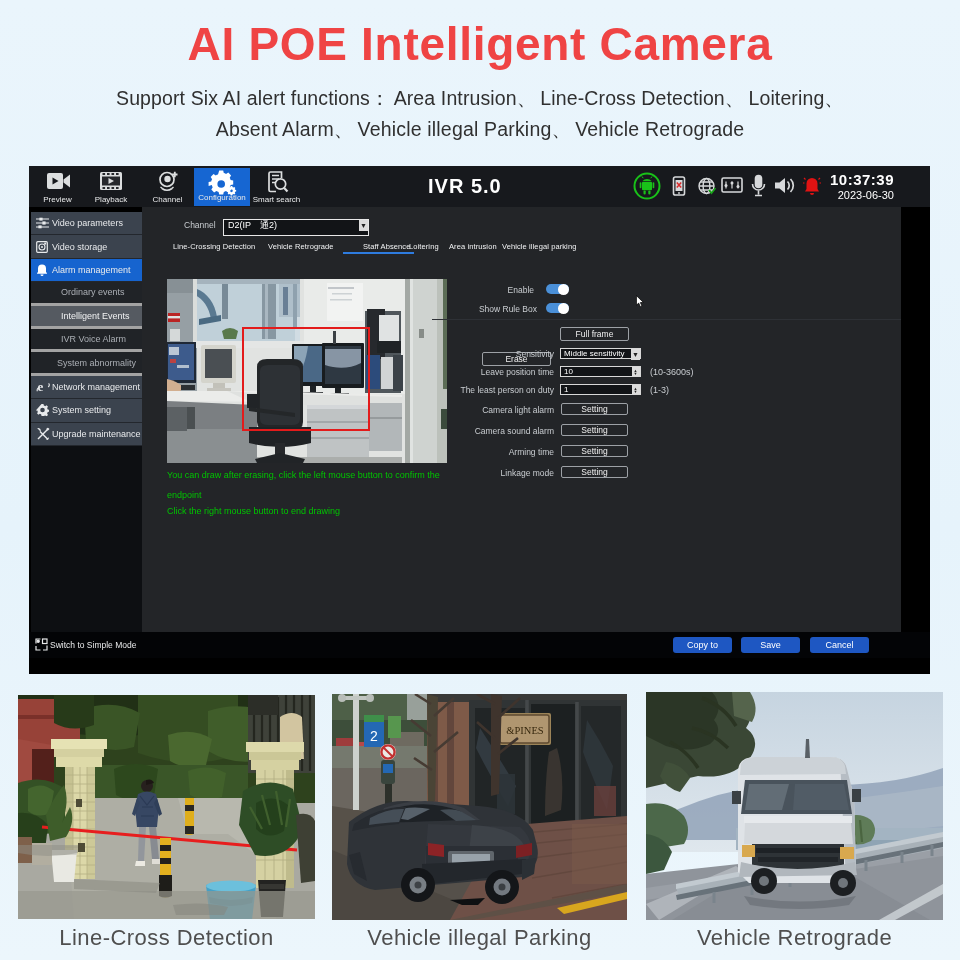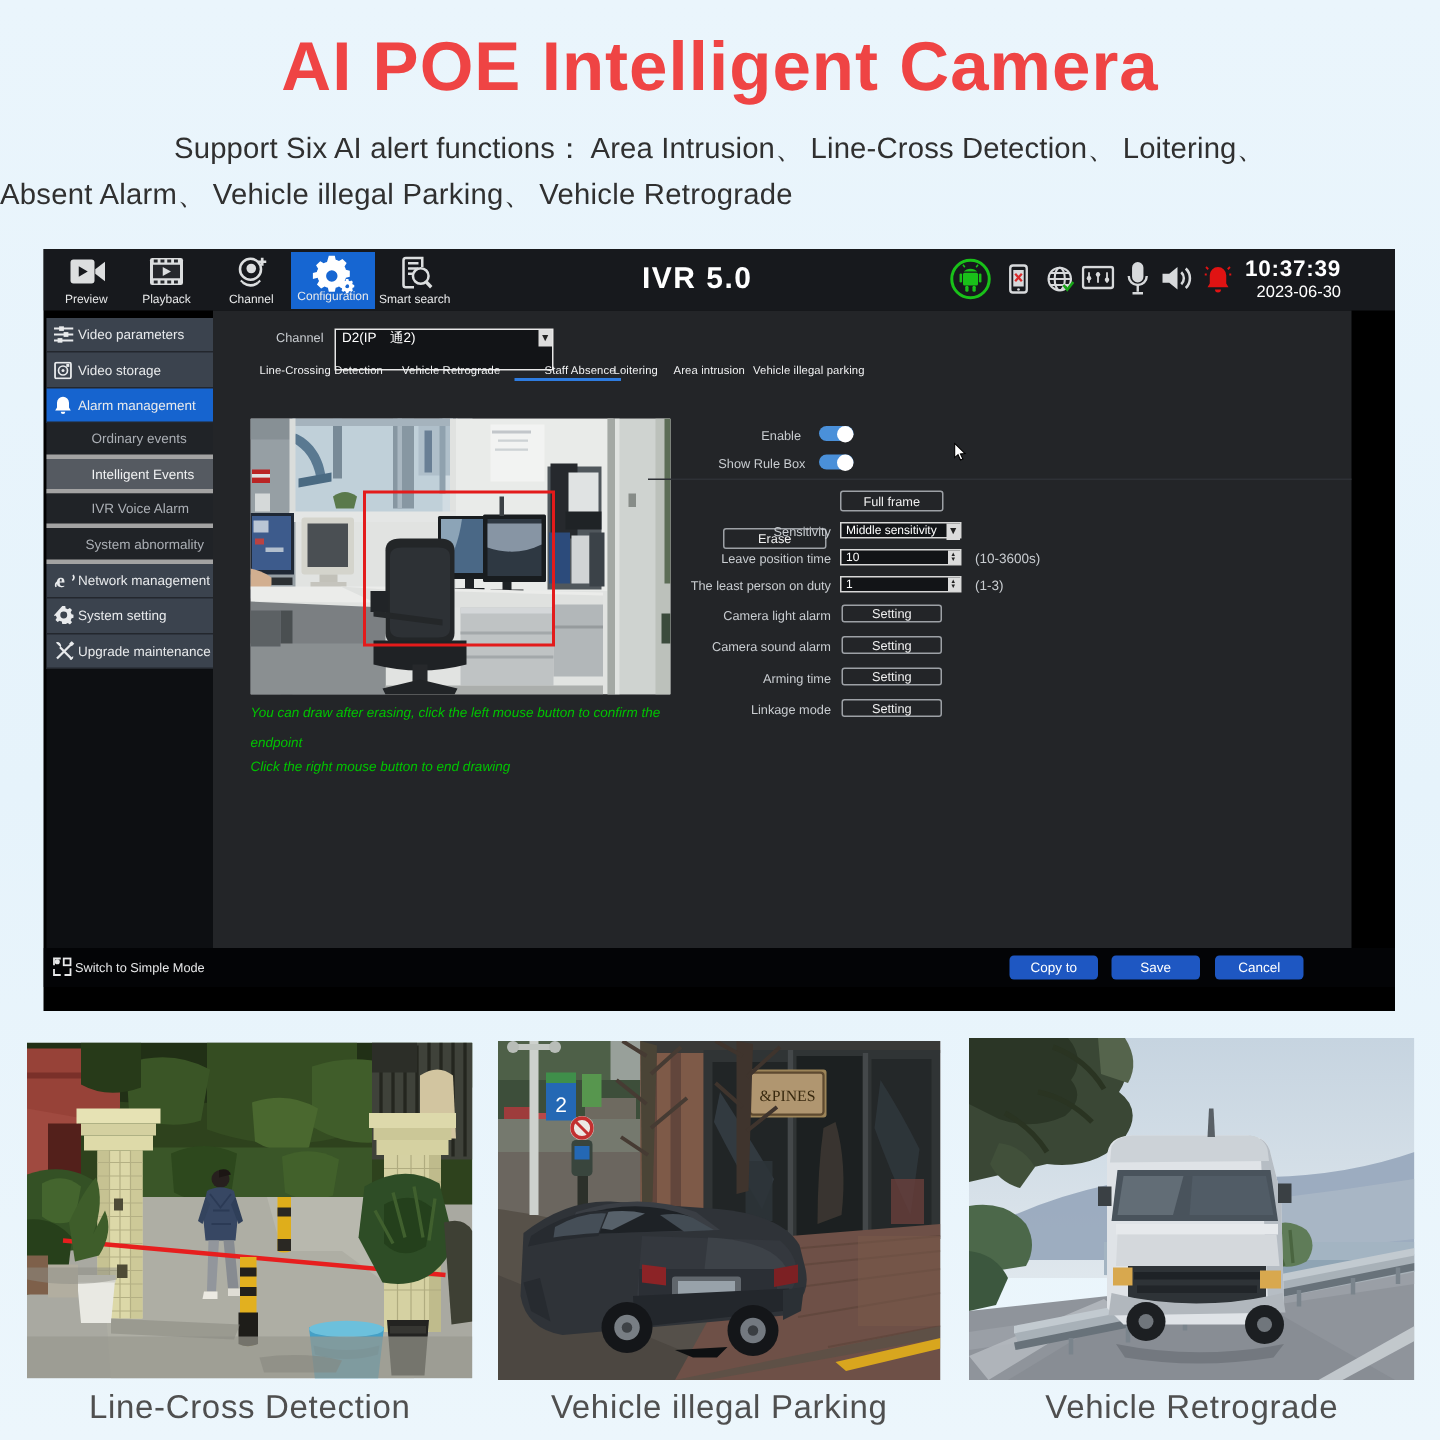--- a/index.html
+++ b/index.html
@@ -8,21 +8,21 @@
   font-family:"Liberation Sans", sans-serif;
   background:linear-gradient(180deg,#eaf5fc 0%,#e6f3fb 55%,#ecf6fc 100%);
   position:relative;
 }
 .abs { position:absolute; }
 h1.title {
   position:absolute; left:0; top:17px; width:960px; text-align:center;
   color:#ef4444; font-size:46px; font-weight:bold; letter-spacing:0.7px;
 }
 .sub1 { position:absolute; left:0; top:85px; width:960px; text-align:center; color:#303030; font-size:19.5px; letter-spacing:0.12px; }
-.sub2 { position:absolute; left:0; top:116px; width:960px; color:#303030; font-size:19.5px; letter-spacing:0.18px; }
+.sub2 { position:absolute; left:0; top:116px; width:960px; text-align:center; color:#303030; font-size:19.5px; letter-spacing:0.18px; }
 
 
 .win { position:absolute; left:29px; top:166px; width:901px; height:508px; background:#000; overflow:hidden; }
 .toolbar { position:absolute; left:0; top:0; width:901px; height:41px; background:#17191d; }
 .tb-item { position:absolute; top:0; height:41px; text-align:center; color:#e8e9ea; font-size:8px; }
 .tb-item .lbl { position:absolute; left:0; right:0; bottom:3px; }
 .tb-item svg { position:absolute; left:50%; transform:translateX(-50%); top:4px; }
 .tb-config { background:#1666d2; }
 .ivr { position:absolute; left:399px; top:9px; width:82px; color:#fff; font-size:20px; font-weight:bold; letter-spacing:1px; }
 .clock { position:absolute; right:36px; top:5px; text-align:right; color:#fff; }
@@ -35,29 +35,29 @@
 .sb-row .txt { position:absolute; left:21px; top:50%; transform:translateY(-50%); }
 .sb-row svg { position:absolute; left:5px; top:50%; transform:translateY(-50%); }
 .sb-row.blue { background:#1664cf;padding-left:43px; }
 .sb-sub { position:relative; width:111px; height:23.4px; background:#202327; border-bottom:3px solid #a3a3a3; color:#abafb5; font-size:9px; }
 .sb-sub .txt { position:absolute; left:30px; top:50%; transform:translateY(-50%); }
 .sb-sub.hl { background:#555a61; color:#f0f1f2; }
 
 
 .main { position:absolute; left:113px; top:41px; width:759px; height:425px; background:#232528; }
 .chan-lbl { position:absolute; left:42px; top:13px; color:#c9cdd1; font-size:8.5px; }
-.chan-box { position:absolute; left:81px; top:12px; width:146px; height:28px; background:#121417; border:1px solid #e8e8e8; color:#fff; font-size:9px; line-height:11px; padding-left:4px; }
+.chan-box { position:absolute; left:81px; top:12px; width:146px; height:17px; background:#121417; border:1px solid #e8e8e8; color:#fff; font-size:9px; line-height:11px; padding-left:4px; }
 .chan-arrow { position:absolute; right:0; top:0; width:9px; height:11px; background:#dcdcdc; color:#222; font-size:7px; text-align:center; line-height:11px; }
 .tabs { position:absolute; left:0; top:35px; width:759px; height:14px; color:#f2f3f4; font-size:7.5px; font-weight:normal; letter-spacing:0.1px; }
 .tab { position:absolute; top:0; }
 .tab.active:after { content:""; position:absolute; left:-4px; right:-4px; bottom:-3px; height:2px; background:#2e7ce0; }
 
 .shot { position:absolute; left:25px; top:72px; width:280px; height:184px; }
 .redbox { position:absolute; left:75px; top:48px; width:128px; height:104px; border:2px solid #e31b1b; }
-.green { position:absolute; left:25px; color:#00c400; font-size:9px;font-style:italic; }
+.green { position:absolute; left:25px; color:#00c400; font-size:9px; }
 
 
 .fl { position:absolute; color:#c9cdd1; font-size:8.5px; text-align:right; }
 .toggle { position:absolute; width:23px; height:10px; background:#4a90d9; border-radius:5px; }
 .toggle .knob { position:absolute; right:0px; top:-0.5px; width:11px; height:11px; border-radius:50%; background:#fff; }
 .btn { position:absolute; background:#232528; border:1px solid #9da1a6; border-radius:2px; color:#f0f0f0; font-size:8.5px; text-align:center; }
 .inp { position:absolute; width:81px; height:11px; background:#121417; border:1px solid #d8d8d8; color:#fff; font-size:8px; line-height:9px; padding-left:3px; }
 .spin { position:absolute; right:0; top:0; width:8px; height:9px; background:#dcdcdc; }
 .spin:before { content:"▲"; position:absolute; top:-1.5px; left:1px; font-size:5px; color:#222; transform:scale(0.8); }
 .spin:after { content:"▼"; position:absolute; bottom:-1.5px; left:1px; font-size:5px; color:#222; transform:scale(0.8); }

